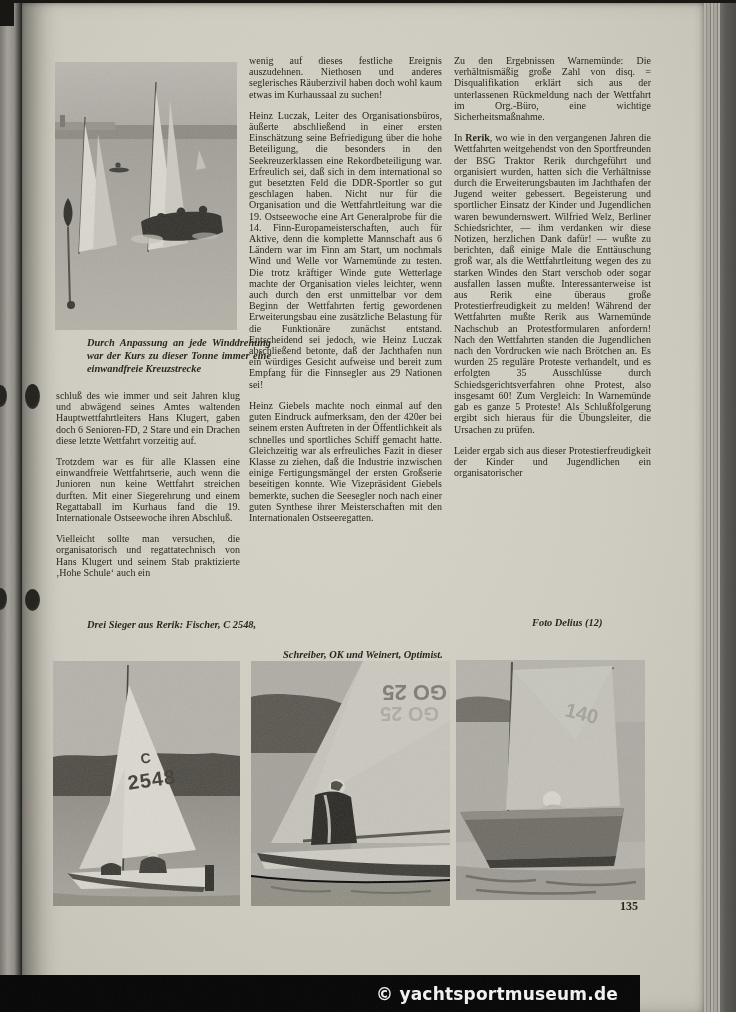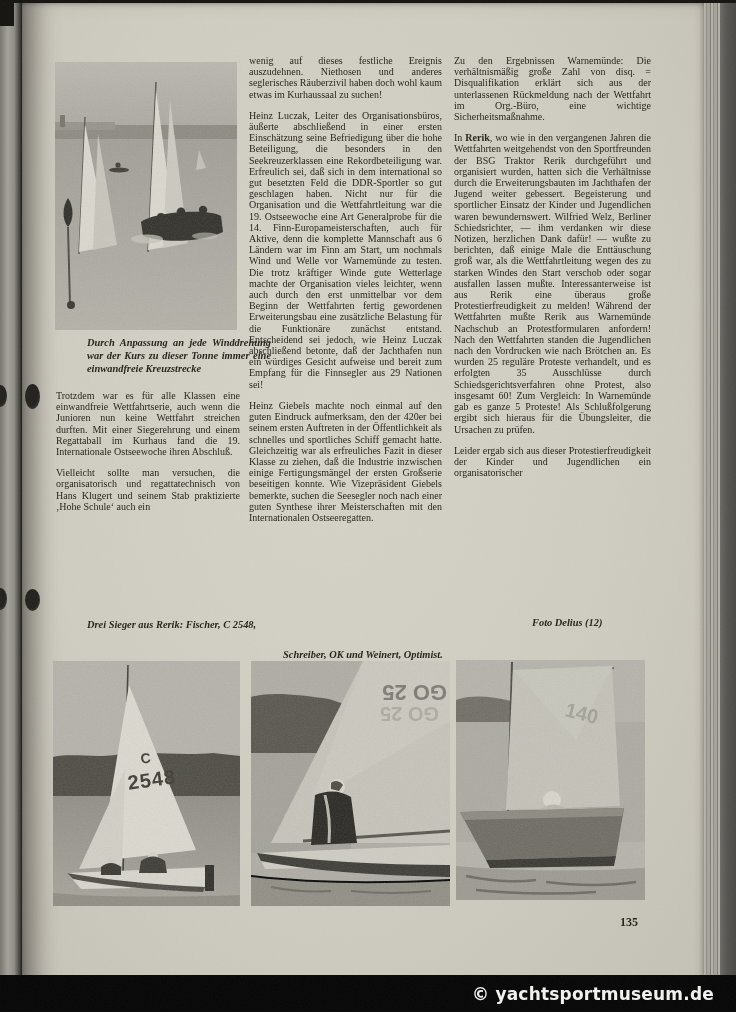--- a/index.html
+++ b/index.html
@@ -28,22 +28,22 @@
   .hole.g2{left:-6px;top:588px;width:13px;height:22px;}
   
   .content{position:absolute;inset:0;}
   .abs{position:absolute;}
   .body-text{font-size:10px;line-height:11.2px;color:#26231d;text-align:justify;margin-top:8px;}
   .body-text p{margin:0 0 10px 0;}
   .caption{font-size:10.4px;line-height:13px;font-style:italic;color:#26231d;font-weight:bold;margin-left:32px;}
   .cap-justify{text-align:justify;}
   .photo{display:block;background:#a9a79f;}
   .caption-row span{white-space:nowrap;}
-  .page-number{font-size:12px;font-weight:bold;color:#26231d;text-align:center;margin-top:16px;}
-  .watermark-bar{position:absolute;left:0;top:975px;width:736px;height:37px;background:#060606;
+  .page-number{font-size:12px;font-weight:bold;color:#26231d;text-align:center;}
+  .watermark-bar{position:absolute;left:0;top:975px;width:640px;height:37px;background:#060606;
     display:flex;align-items:center;justify-content:flex-end;padding-right:22px;box-sizing:border-box;}
   .watermark-text{font-family:"DejaVu Sans",sans-serif;font-size:17px;font-weight:600;color:#f2f2f0;letter-spacing:.2px;}
   .grain{position:absolute;inset:0;pointer-events:none;opacity:.05;}
   svg text{font-family:"Liberation Sans",sans-serif;}
 </style>
 </head>
 <body>
 
 <div class="stage">
 
@@ -103,20 +103,21 @@
 
       <path d="M13,136 C19,145 19,158 13,165 C7,158 7,145 13,136 Z" fill="#2b2923"></path>
       <line x1="13" y1="165" x2="15" y2="243" stroke="#4b4941" stroke-width="2"></line>
       <circle cx="16" cy="243" r="4" fill="#34322c"></circle>
       <rect width="182" height="268" filter="url(#gr1)" opacity="0.16"></rect>
     </svg>
 
     <div class="abs caption cap-justify" style="left:55px;top:336px;width:184px">Durch Anpassung an jede Winddrehung war der Kurs zu dieser Tonne immer eine einwandfreie Kreuzstrecke</div>
 
     <div class="abs body-text" style="left:56px;top:382px;width:184px">
+      <p>schluß des wie immer und seit Jahren klug und abwägend seines Amtes waltenden Hauptwettfahrtleiters Hans Klugert, gaben doch 6 Senioren-FD, 2 Stare und ein Drachen diese letzte Wettfahrt vorzeitig auf.</p>
       <p>Trotzdem war es für alle Klassen eine einwandfreie Wettfahrtserie, auch wenn die Junioren nun keine Wettfahrt streichen durften. Mit einer Siegerehrung und einem Regattaball im Kurhaus fand die 19. Internationale Ostseewoche ihren Abschluß.</p>
       <p>Vielleicht sollte man versuchen, die organisatorisch und regattatechnisch von Hans Klugert und seinem Stab praktizierte ‚Hohe Schule‘ auch ein</p>
     </div>
 
     <div class="abs body-text" style="left:249px;top:47px;width:193px">
       <p>wenig auf dieses festliche Ereignis auszudehnen. Niethosen und anderes seglerisches Räuberzivil haben doch wohl kaum etwas im Kurhaussaal zu suchen!</p>
       <p>Heinz Luczak, Leiter des Organisationsbüros, äußerte abschließend in einer ersten Einschätzung seine Befriedigung über die hohe Beteiligung, die besonders in den Seekreuzerklassen eine Rekordbeteiligung war. Erfreulich sei, daß sich in dem international so gut besetzten Feld die DDR-Sportler so gut geschlagen haben. Nicht nur für die Organisation und die Wettfahrtleitung war die 19. Ostseewoche eine Art Generalprobe für die 14. Finn-Europameisterschaften, auch für Aktive, denn die komplette Mannschaft aus 6 Ländern war im Finn am Start, um nochmals Wind und Welle vor Warnemünde zu testen. Die trotz kräftiger Winde gute Wetterlage machte der Organisation vieles leichter, wenn auch durch den erst unmittelbar vor dem Beginn der Wettfahrten fertig gewordenen Erweiterungsbau eine zusätzliche Belastung für die Funktionäre zunächst entstand. Entscheidend sei jedoch, wie Heinz Luczak abschließend betonte, daß der Jachthafen nun ein würdiges Gesicht aufweise und bereit zum Empfang für die Finnsegler aus 29 Nationen sei!</p>
       <p>Heinz Giebels machte noch einmal auf den guten Eindruck aufmerksam, den der 420er bei seinem ersten Auftreten in der Öffentlichkeit als schnelles und sportliches Schiff gemacht hatte. Gleichzeitig war als erfreuliches Fazit in dieser Klasse zu ziehen, daß die Industrie inzwischen einige Fertigungsmängel der ersten Großserie beseitigen konnte. Wie Vizepräsident Giebels bemerkte, suchen die Seesegler noch nach einer guten Synthese ihrer Meisterschaften mit den Internationalen Ostseeregatten.</p>
     </div>
 

